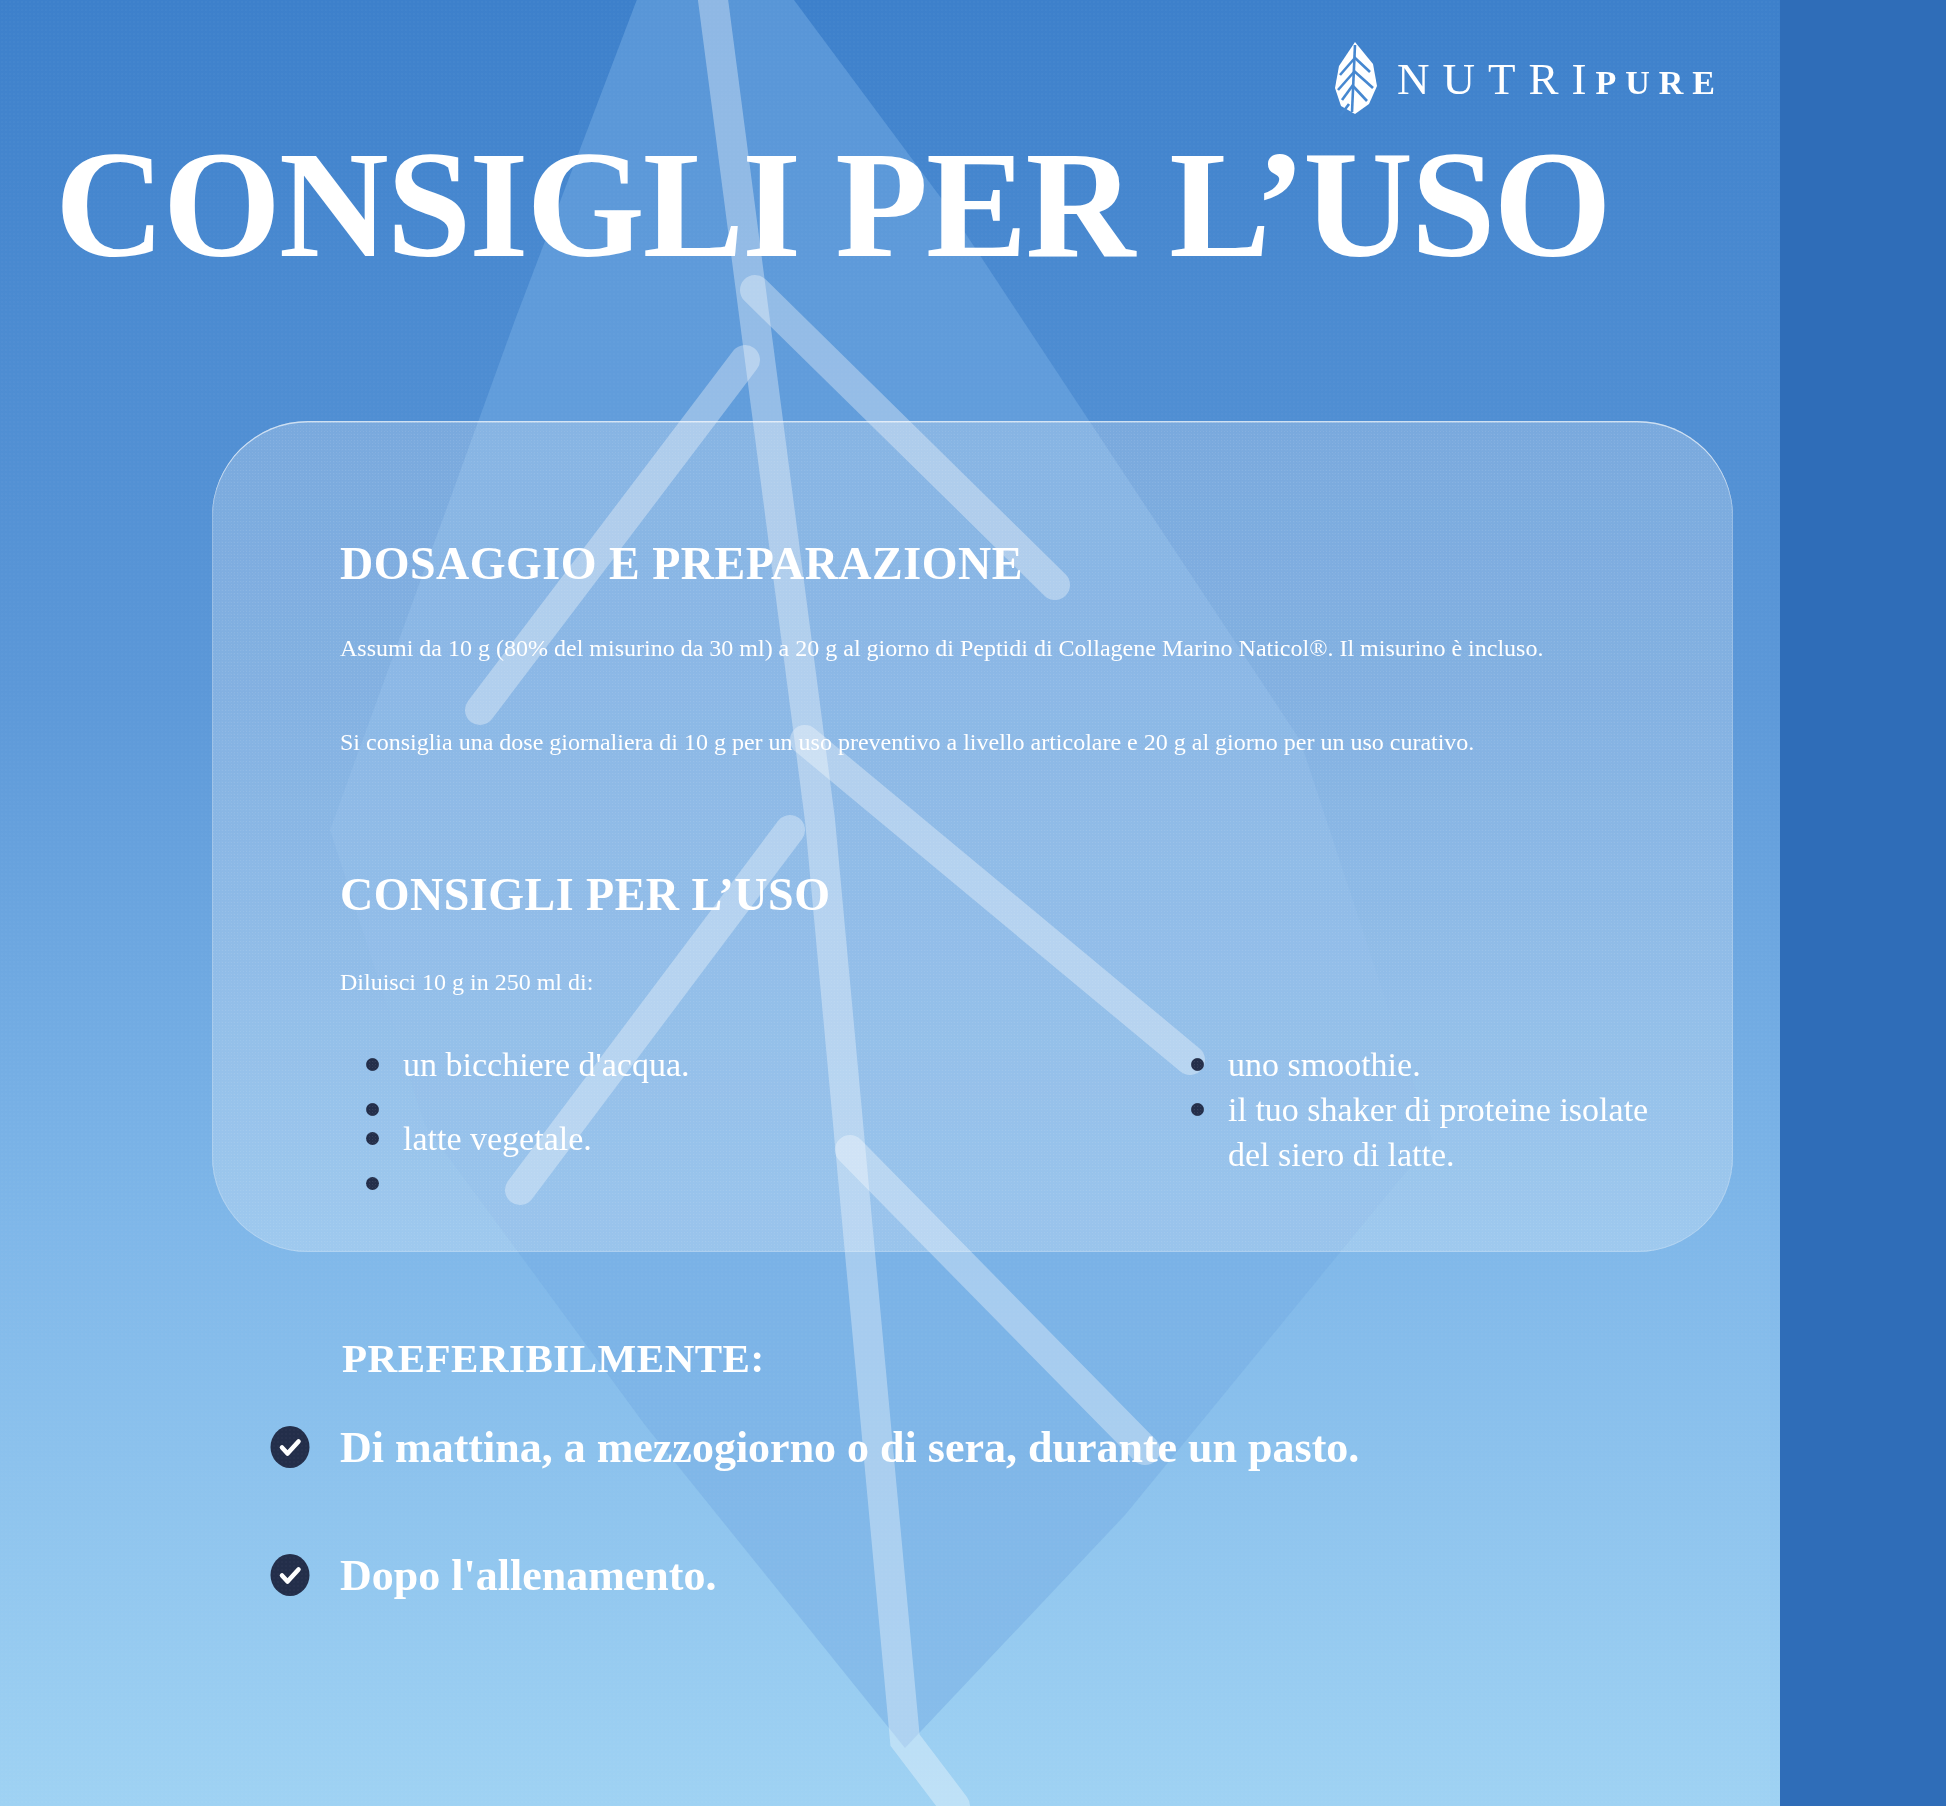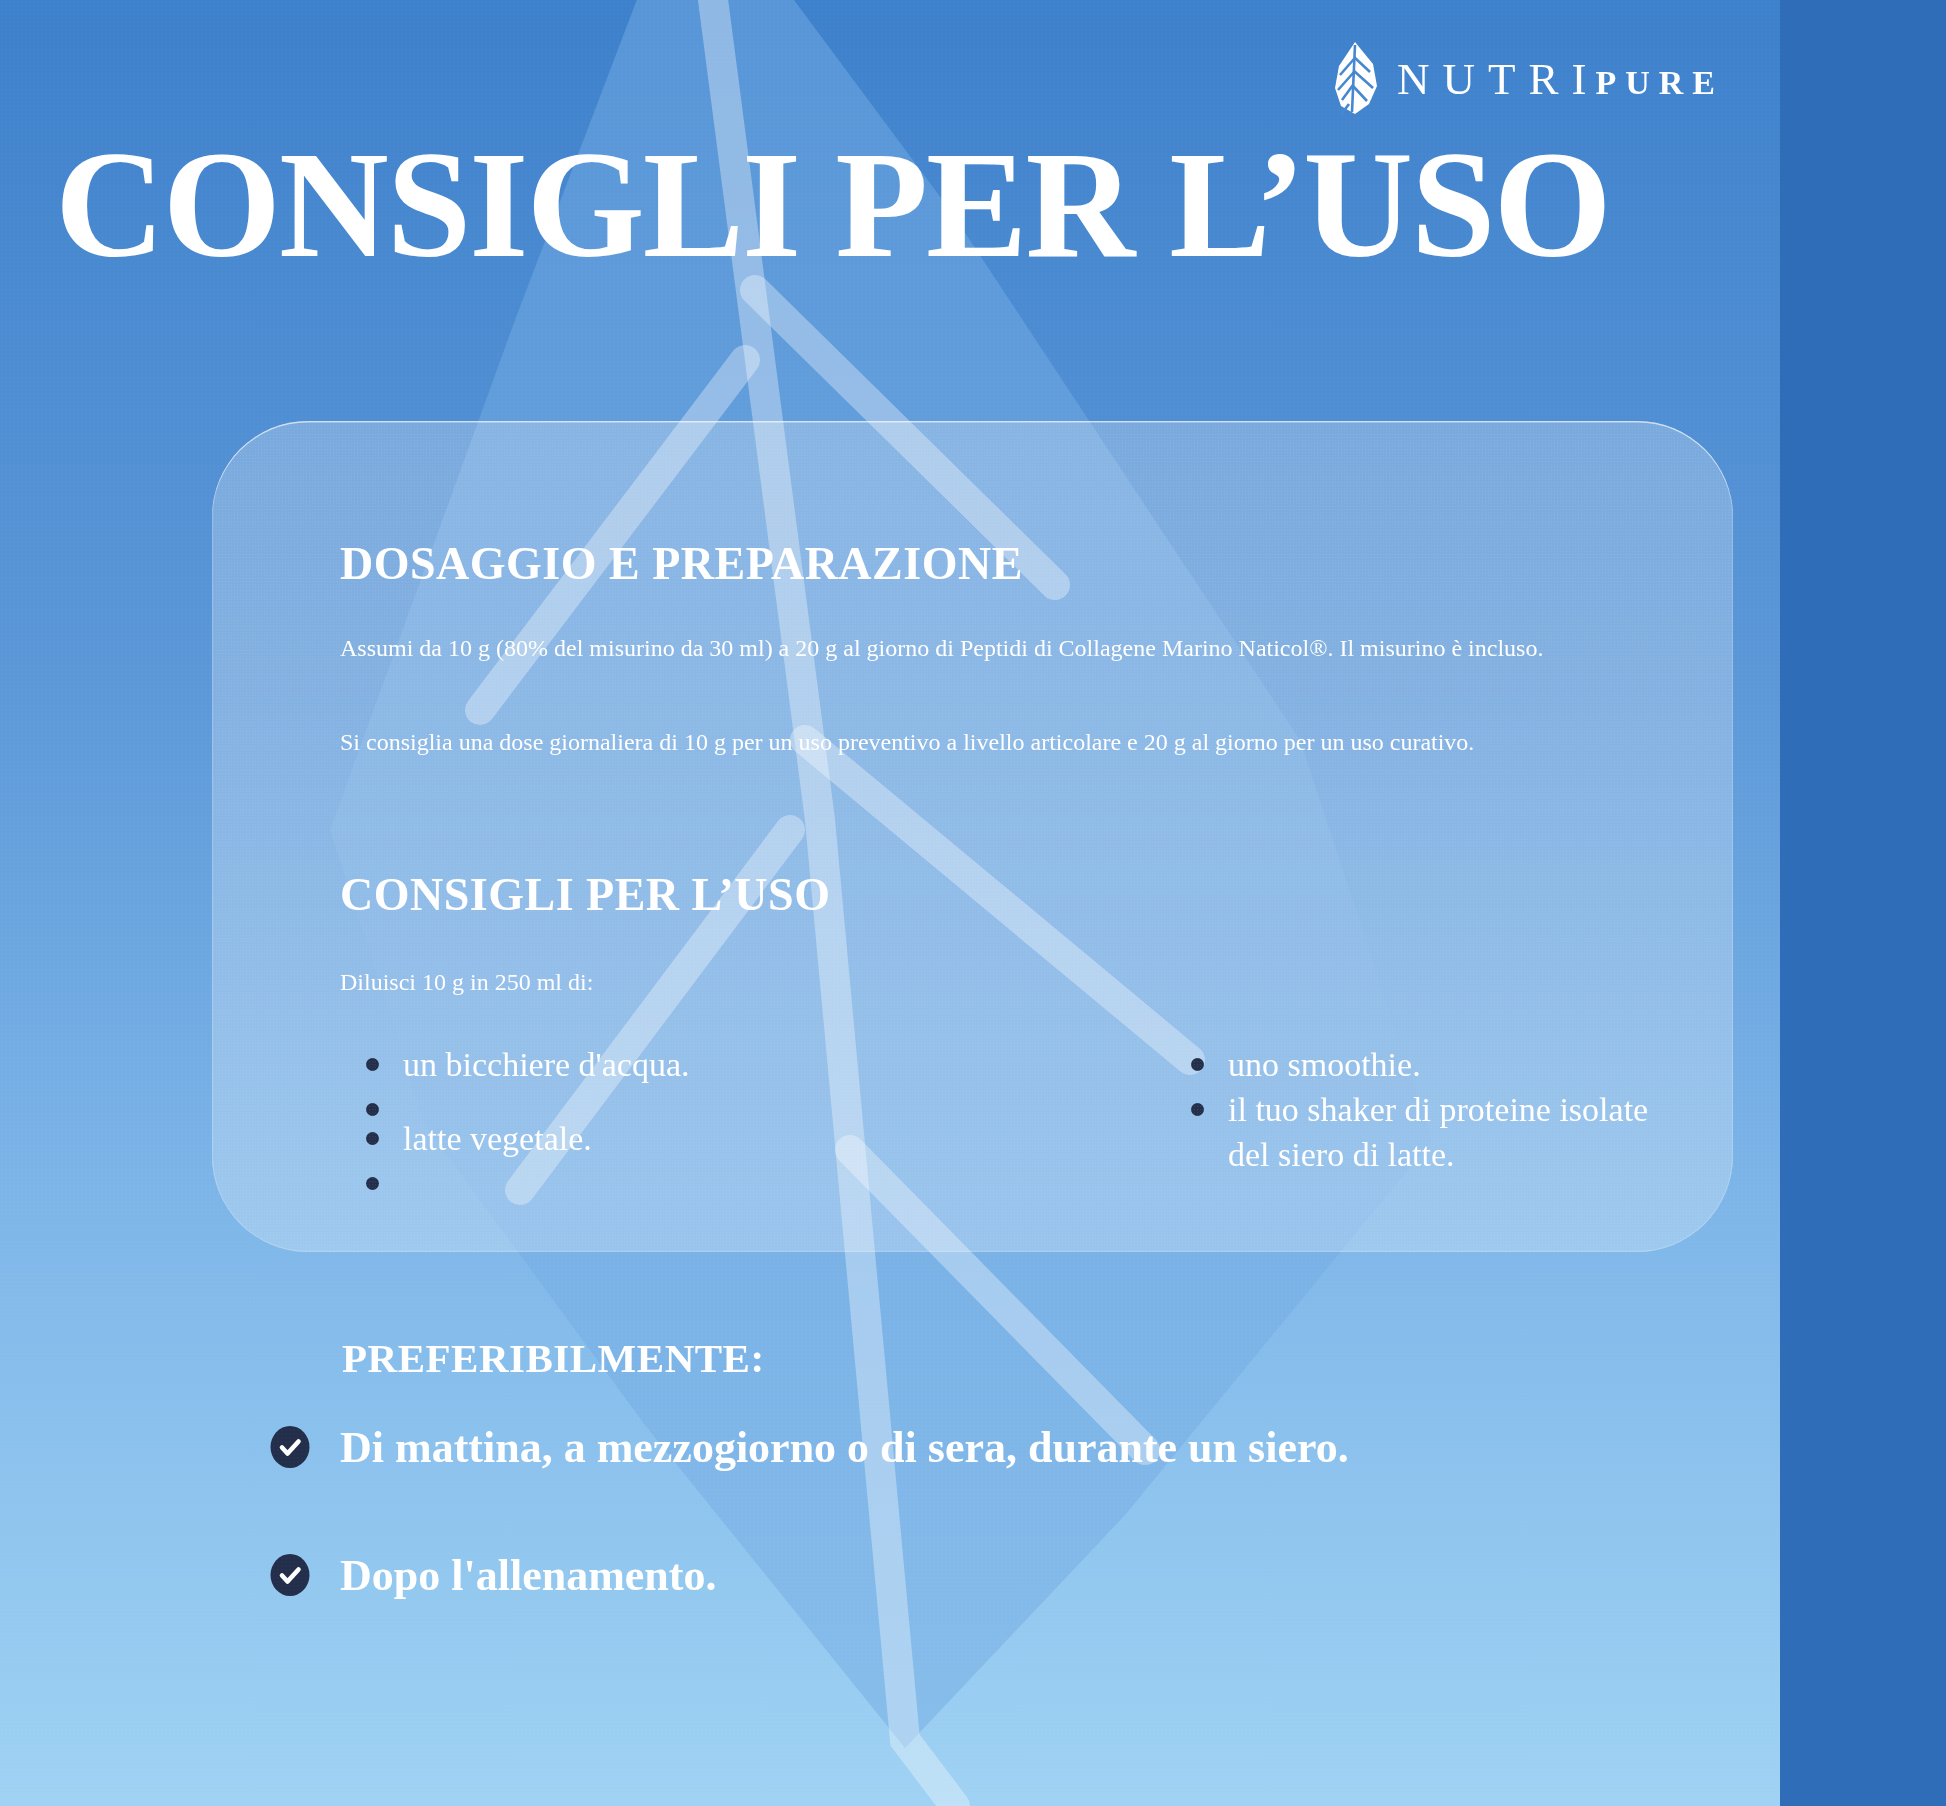--- a/index.html
+++ b/index.html
@@ -143,21 +143,21 @@
 
   <h3 class="preferably">PREFERIBILMENTE:</h3>
 
   <div class="check-row row1">
     <span class="check-icon">
       <svg width="40" height="42" viewBox="0 0 40 42" aria-hidden="true">
         <ellipse cx="20" cy="21" rx="19.5" ry="21" fill="#232e4a"></ellipse>
         <path d="M12 21.5 L17.5 27.5 L28.5 15.5" stroke="#ffffff" stroke-width="4.6" fill="none" stroke-linecap="round" stroke-linejoin="round"></path>
       </svg>
     </span>
-    <span class="txt">Di mattina, a mezzogiorno o di sera, durante un siero.</span>
+    <span class="txt">Di mattina, a mezzogiorno o di sera, durante un pasto.</span>
   </div>
 
   <div class="check-row row2">
     <span class="check-icon">
       <svg width="40" height="42" viewBox="0 0 40 42" aria-hidden="true">
         <ellipse cx="20" cy="21" rx="19.5" ry="21" fill="#232e4a"></ellipse>
         <path d="M12 21.5 L17.5 27.5 L28.5 15.5" stroke="#ffffff" stroke-width="4.6" fill="none" stroke-linecap="round" stroke-linejoin="round"></path>
       </svg>
     </span>
     <span class="txt">Dopo l'allenamento.</span>

